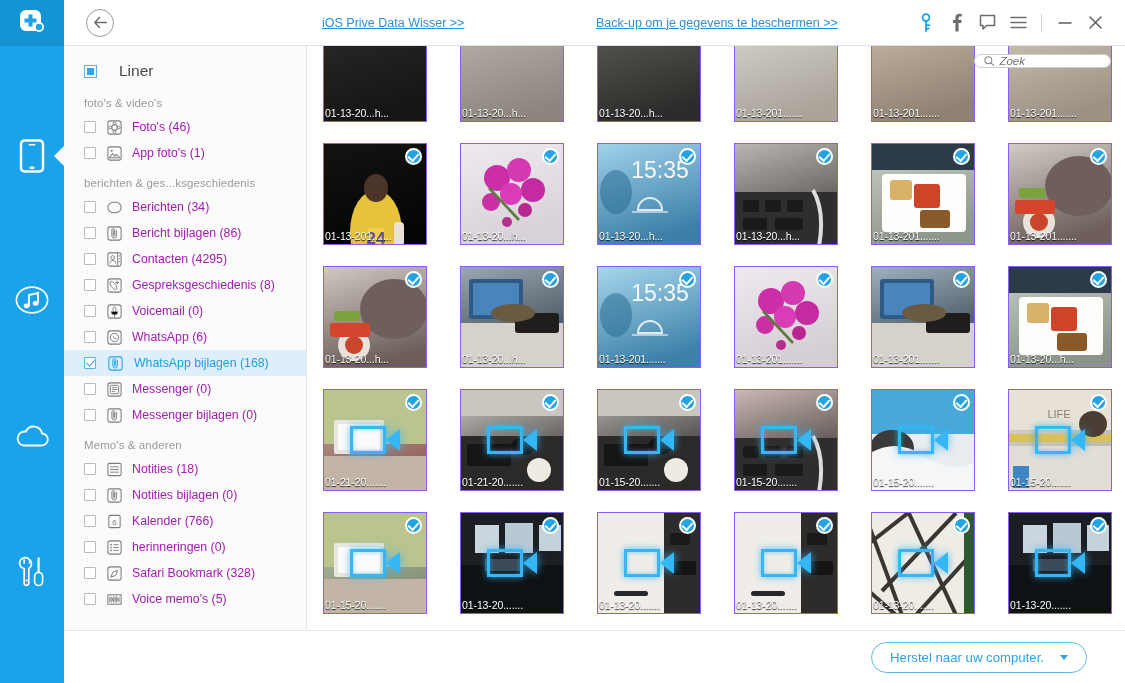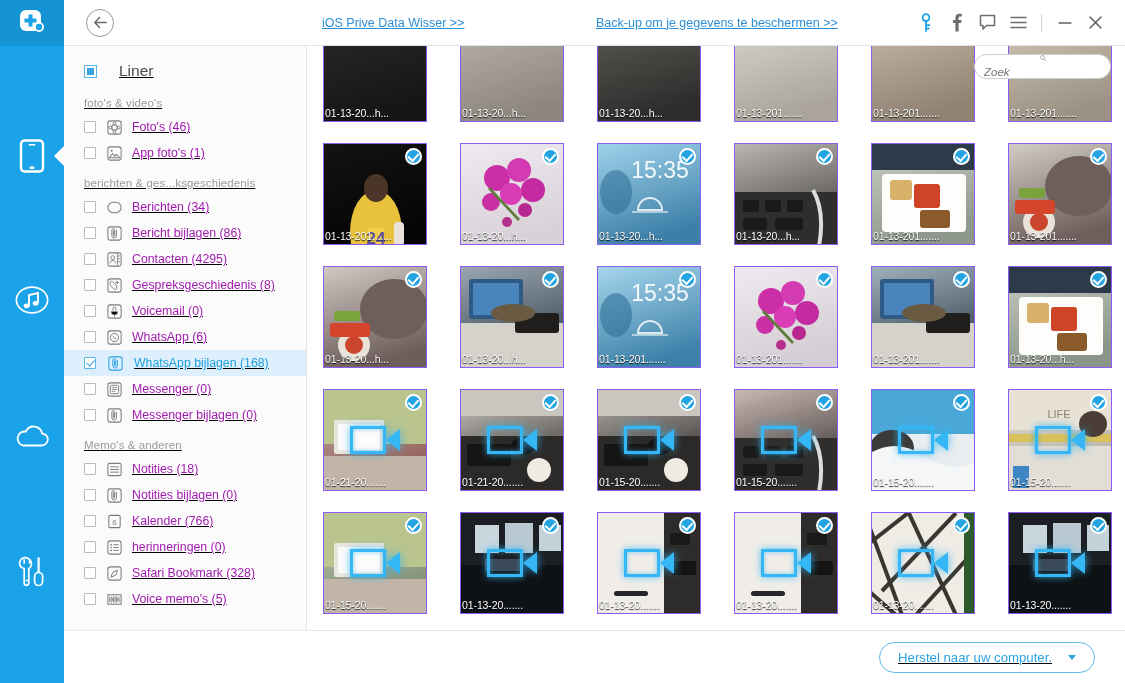--- a/index.html
+++ b/index.html
@@ -28,21 +28,21 @@
     display:flex; align-items:center; justify-content:center;
     cursor:pointer;
   }
   .rail-item.sel::after {
     content:""; position:absolute; right:-1px; top:50%; transform:translateY(-50%);
     border-top: 11px solid transparent; border-bottom: 11px solid transparent;
     border-right: 11px solid #fbfbfb;
   }
 
   
-  .right { flex:1; display:flex; flex-direction:column; height:683px;text-decoration:underline; }
+  .right { flex:1; display:flex; flex-direction:column; height:683px; }
 
   
   .topbar {
     height: 46px; flex:0 0 46px; background:#fff;
     border-bottom: 1px solid #e2e2e2;
     display:flex; align-items:center; position:relative;
   }
   .back-btn {
     width:28px; height:28px; border-radius:50%;
     border:1px solid #9b9b9b; margin-left:22px;
@@ -99,23 +99,23 @@
     content:""; position:absolute; left:3px; top:0px; width:4px; height:7px;
     border:solid #3aa4e3; border-width:0 1.6px 1.6px 0; transform:rotate(42deg);
   }
   .ic { width:18px; height:18px; flex:0 0 18px; display:flex; align-items:center; justify-content:center; }
   .ic svg { display:block; }
   .row .lbl { white-space:nowrap; overflow:hidden; text-overflow:ellipsis; }
 
   
   .main { flex:1; position:relative; background:#fff; min-width:0; overflow:hidden; }
   .search-wrap {
-    position:absolute; right:14px; top:8px; width:137px; height:25px;
+    position:absolute; right:14px; top:8px; width:137px; height:14px;
     border:1px solid #cfcfcf; border-radius:13px; background:#fff;
-    display:flex; align-items:center; padding:0 9px; gap:5px; z-index:6;flex-direction:column;
+    display:flex; align-items:center; padding:0 9px; gap:5px; z-index:6;
   }
   .search-wrap input {
     border:0; outline:0; font-size:11.5px; color:#8a8a8a; width:100%;
     font-family:"Liberation Sans", sans-serif; font-style:italic; background:transparent;
   }
   .grid-scroll {
     position:absolute; inset:0; overflow:hidden; padding: 0 12px;
   }
   .grid {
     display:grid; grid-template-columns: repeat(6, 104px);
@@ -152,21 +152,21 @@
     position:absolute; right:0; top:3px;
     border-top:11px solid transparent; border-bottom:11px solid transparent;
     border-right:14px solid #35b6f5;
     filter: drop-shadow(0 0 4px rgba(53,182,245,.9));
   }
 
   
   .bottombar {
     height: 53px; flex:0 0 53px; background:#fff;
     border-top:1px solid #e7e7e7; display:flex; align-items:center; justify-content:flex-end;
-    padding-right: 30px;
+    padding-right: 38px;
   }
   .restore-btn {
     height:31px; min-width:213px; border:1px solid #5cb9e8; border-radius:16px;
     color:#2ba2e2; font-size:13.2px; background:#fff; cursor:pointer;
     display:flex; align-items:center; justify-content:center; gap:16px; padding:0 18px;
   }
   .caret-d {
     border-left:4.5px solid transparent; border-right:4.5px solid transparent;
     border-top:5.5px solid #2ba2e2; display:block;
   }

